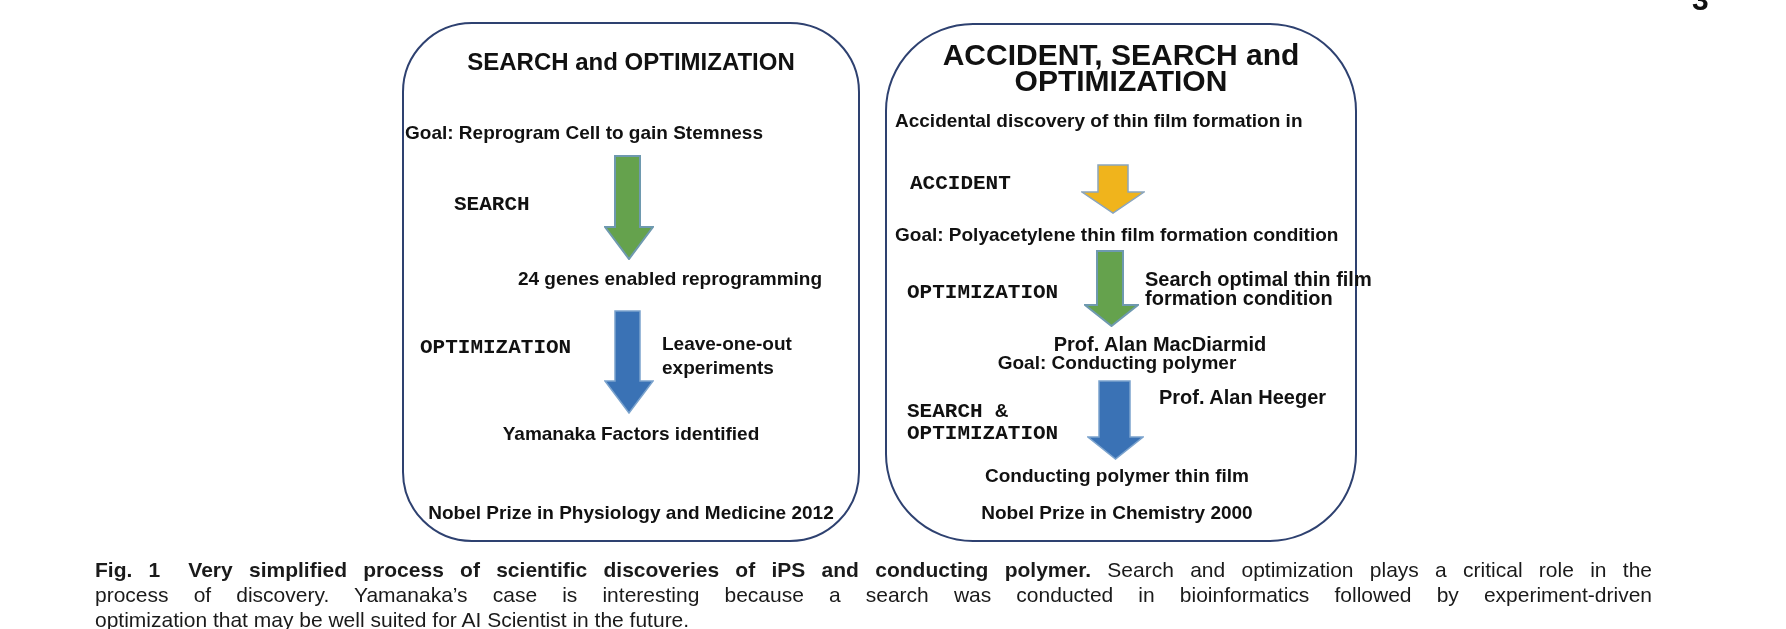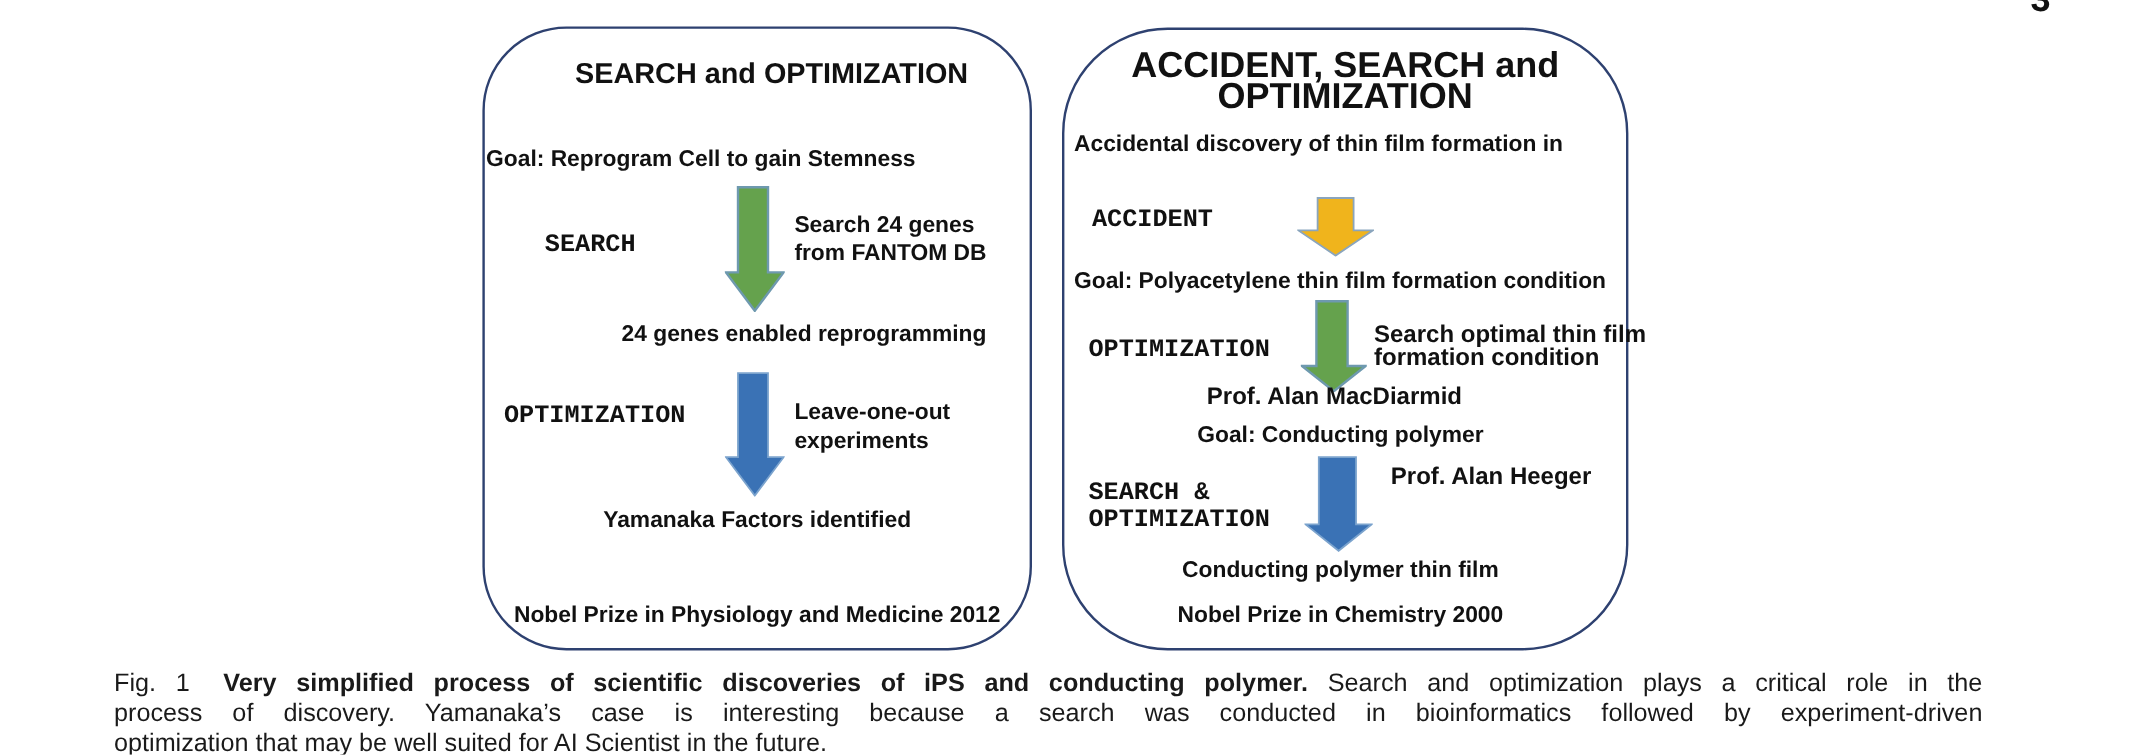--- a/index.html
+++ b/index.html
@@ -31,44 +31,40 @@
     position:absolute;left:1692px;top:-17px;
     font-size:30px;font-weight:bold;color:#111;
   }
   .caption{
     position:absolute;left:95px;top:557px;width:1557px;
     font-size:21px;line-height:25px;color:#1a1a1a;
   }
   .cap-line{text-align:justify;}
   .cap-just{text-align-last:justify;}
   .cap-bold{font-weight:bold;}
-  .fig-label{font-weight:normal;margin-right:28px;}
+  .fig-label{font-weight:bold;margin-right:28px;}
 </style>
 </head>
 <body>
 
 <div class="page">
 
   <div class="pagenum">3</div>
 
   <section class="panel panel-left">
-    <div class="t ctr fs24" style="left:12px;top:24px;width:454px;text-align:center;">SEARCH and OPTIMIZATION</div>
+    <div class="t ctr fs24" style="left:0;top:24px;width:454px;text-align:center;">SEARCH and OPTIMIZATION</div>
 
     <div class="t ctr fs19" style="left:0;top:98px;width:360px;">Goal: Reprogram Cell to gain Stemness</div>
 
     <div class="t fs21" style="left:50px;top:169px;">SEARCH</div>
 
     <svg class="arrow" style="left:200px;top:131px;" width="50" height="105" viewBox="0 0 50 105">
       <polygon points="11,1 36,1 36,72 49,72 25,104 1,72 11,72" stroke-width="2" fill="#65a24d" stroke="#6e99af"></polygon>
     </svg>
 
-    <div class="t fs19" style="left:258px;top:152px;line-height:24px;">
-      <div>Search 24 genes</div>
-      <div>from FANTOM DB</div>
-    </div>
 
     <div class="t ctr fs19" style="left:0;top:244px;width:532px;">24 genes enabled reprogramming</div>
 
     <svg class="arrow" style="left:200px;top:286px;" width="50" height="104" viewBox="0 0 50 104">
       <polygon points="11,1 36,1 36,71 49,71 25,103 1,71 11,71" stroke-width="1.5" fill="#3a72b5" stroke="#7ba3cd"></polygon>
     </svg>
 
     <div class="t fs21" style="left:16px;top:312px;">OPTIMIZATION</div>
 
     <div class="t fs19" style="left:258px;top:308px;line-height:24px;">
@@ -101,21 +97,21 @@
       <polygon points="13,1 39,1 39,55 54,55 27.5,76 1,55 13,55" stroke-width="2" fill="#65a24d" stroke="#6e99af"></polygon>
     </svg>
 
     <div class="t fs21" style="left:20px;top:256px;">OPTIMIZATION</div>
 
     <div class="t fs16" style="left:258px;top:245px;line-height:19px;">
       <div>Search optimal thin film</div>
       <div>formation condition</div>
     </div>
 
-    <div class="t ctr fs16" style="left:0;top:295px;width:450px;">Prof. Alan MacDiarmid</div>
+    <div class="t ctr fs16" style="left:0;top:308px;width:450px;padding-left:48px;">Prof. Alan MacDiarmid</div>
     <div class="t ctr fs19" style="left:0;top:327px;width:460px;">Goal: Conducting polymer</div>
 
     <svg class="arrow" style="left:200px;top:355px;" width="57" height="80" viewBox="0 0 57 80">
       <polygon points="12,1 43,1 43,57 56,57 28.5,79 1,57 12,57" stroke-width="1.5" fill="#3a72b5" stroke="#7ba3cd"></polygon>
     </svg>
 
     <div class="t fs16" style="left:272px;top:361px;">Prof. Alan Heeger</div>
 
     <div class="t fs21" style="left:20px;top:376px;line-height:22px;">
       <div>SEARCH &amp;</div>

